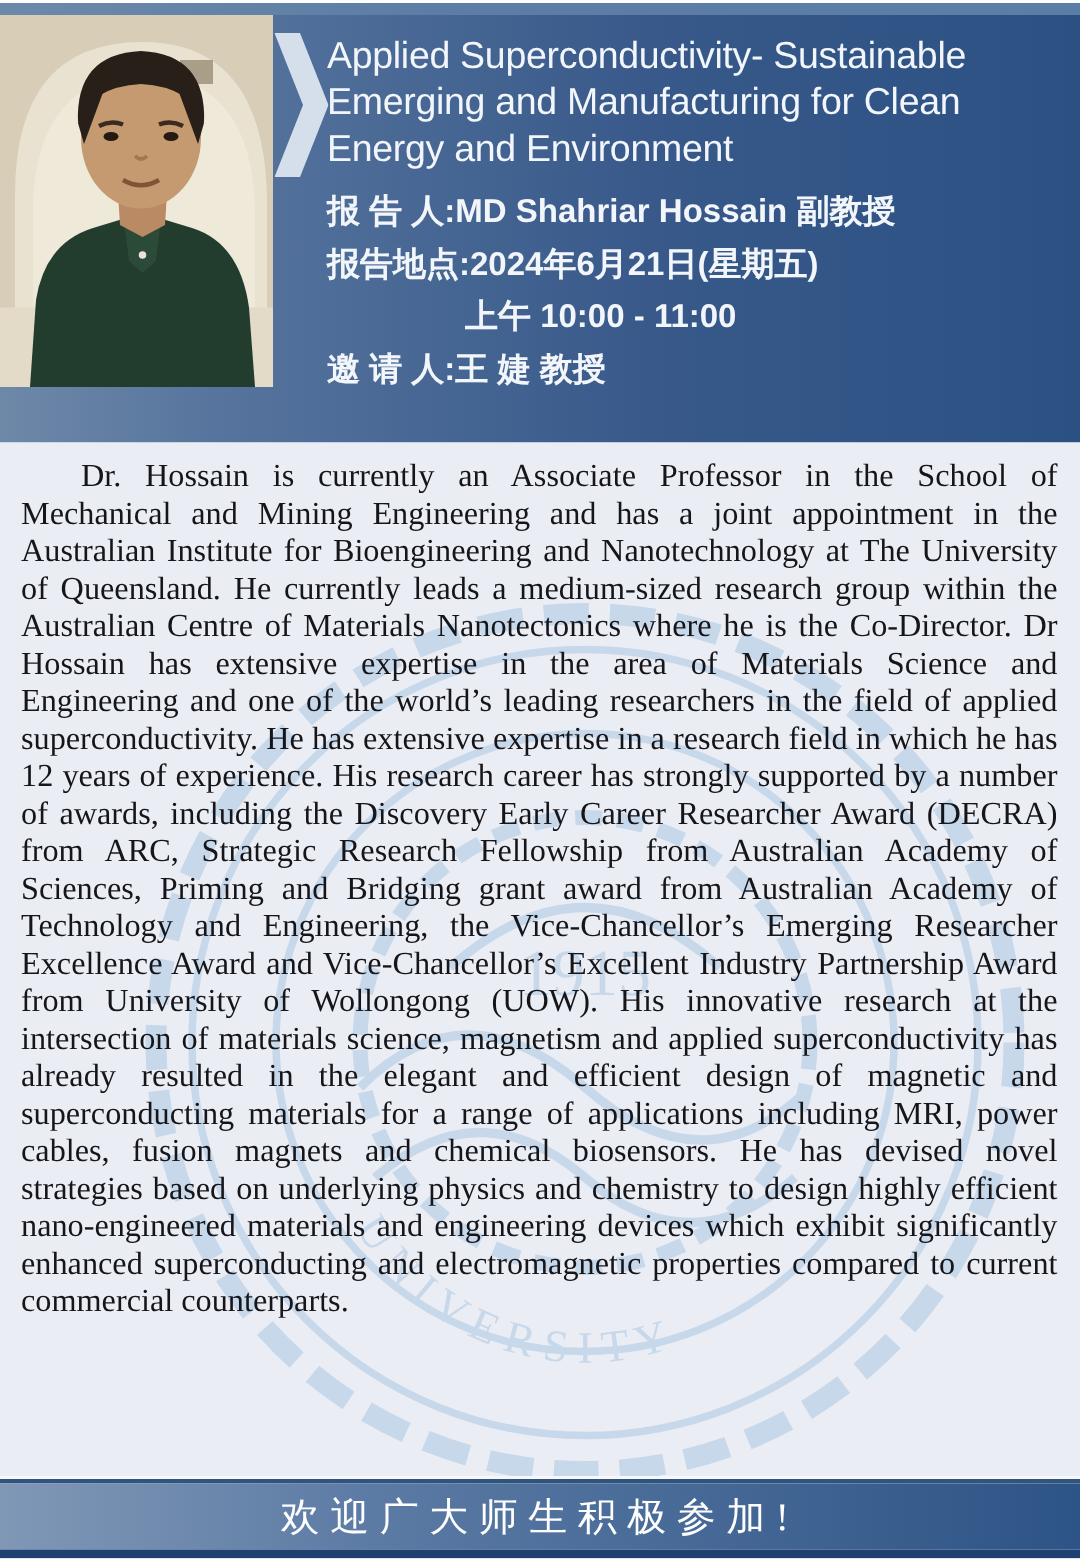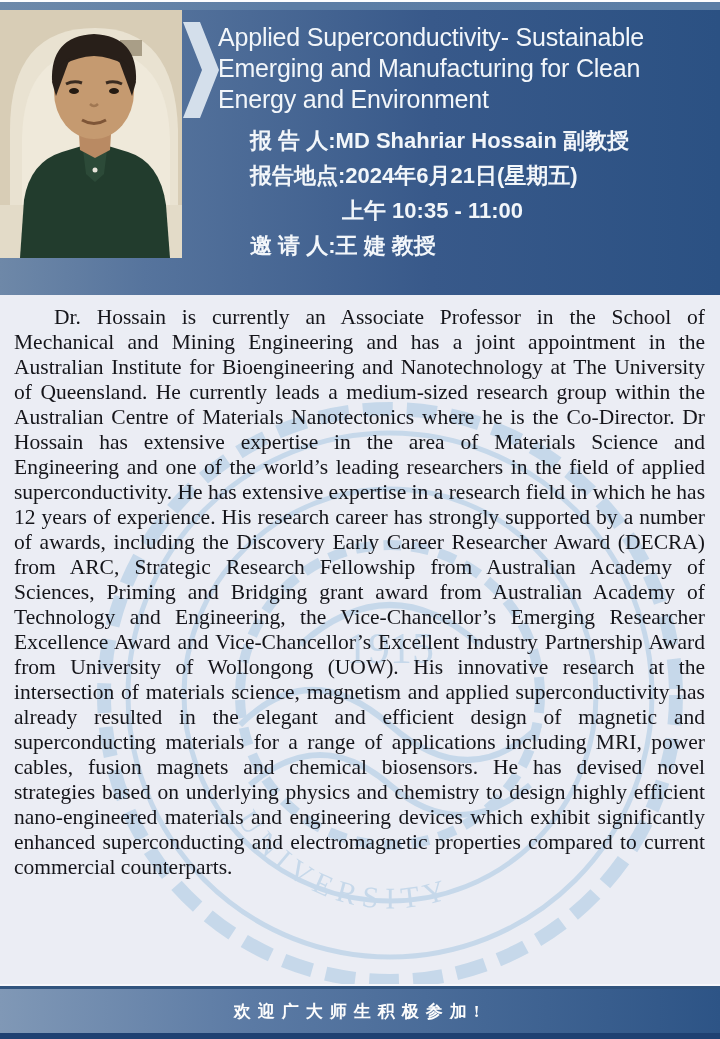--- a/index.html
+++ b/index.html
@@ -40,21 +40,21 @@
     width: 36px; height: 96px;
   }
   .header-content {
     position: absolute;
     left: 218px; top: 0; right: 0;
     padding-top: 12px;
     color: #f2f6fa;
   }
   .title { font-size: 25px; font-weight: normal; line-height: 31px; letter-spacing: -0.2px; }
   .title .tline { display: block; white-space: nowrap; }
-  .info { margin-top: 8px; font-size: 22px; font-weight: bold; line-height: 35px; margin-left: 32px; }
+  .info { margin-top: 8px; font-size: 22px; font-weight: bold; line-height: 35px; }
   .info .iline { display: block; white-space: nowrap; }
   .info .indent { padding-left: 92px; }
   
   .bio-section {
     position: relative;
     height: 689px;
     width: 100%;
     background: #ebedf4;
     overflow: hidden;
   }
@@ -85,22 +85,22 @@
   .footer-top-rule { height: 3px; background: #31547e; }
   .footer-bar {
     flex: 1;
     display: flex;
     align-items: center;
     justify-content: center;
     background: linear-gradient(90deg, #8098b6 0%, #5b7aa4 35%, #2d5486 100%);
   }
   .footer-message {
     font-family: "Liberation Serif", serif;
-    font-size: 17px;
-    font-weight: bold;
+    font-size: 26px;
+    font-weight: normal;
     letter-spacing: 7px;
     color: #fdfdfd;
   }
   .footer-bottom-rule { height: 6px; background: #1f4172; }
 </style>
 </head>
 <body>
 
 <div class="page">
 
@@ -143,21 +143,21 @@
 
     <div class="header-content">
       <h1 class="title">
         <span class="tline">Applied Superconductivity- Sustainable</span>
         <span class="tline">Emerging and Manufacturing for Clean</span>
         <span class="tline">Energy and Environment</span>
       </h1>
       <div class="info">
         <span class="iline">报 告 人:MD Shahriar Hossain 副教授</span>
         <span class="iline">报告地点:2024年6月21日(星期五)</span>
-        <span class="iline indent">上午 10:35 - 11:00</span>
+        <span class="iline indent">上午 10:00 - 11:00</span>
         <span class="iline">邀 请 人:王 婕 教授</span>
       </div>
     </div>
   </header>
 
   <main class="bio-section">
     <svg class="watermark" viewBox="0 0 600 600" xmlns="http://www.w3.org/2000/svg">
       <g fill="none" stroke="#a9c8e2" stroke-width="5">
         <circle cx="300" cy="300" r="286" stroke-dasharray="30 14" stroke-width="14"></circle>
         <circle cx="300" cy="300" r="262"></circle>

